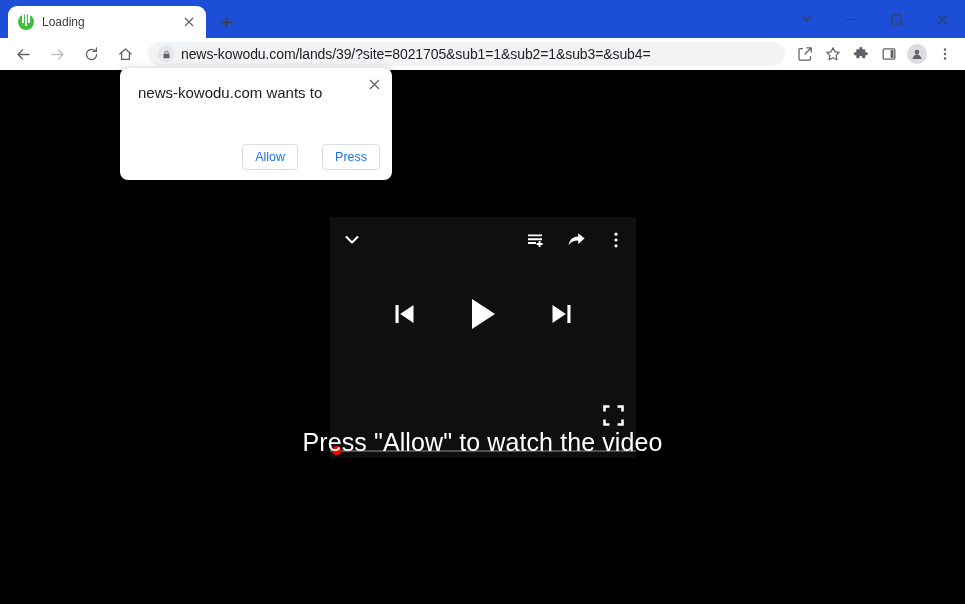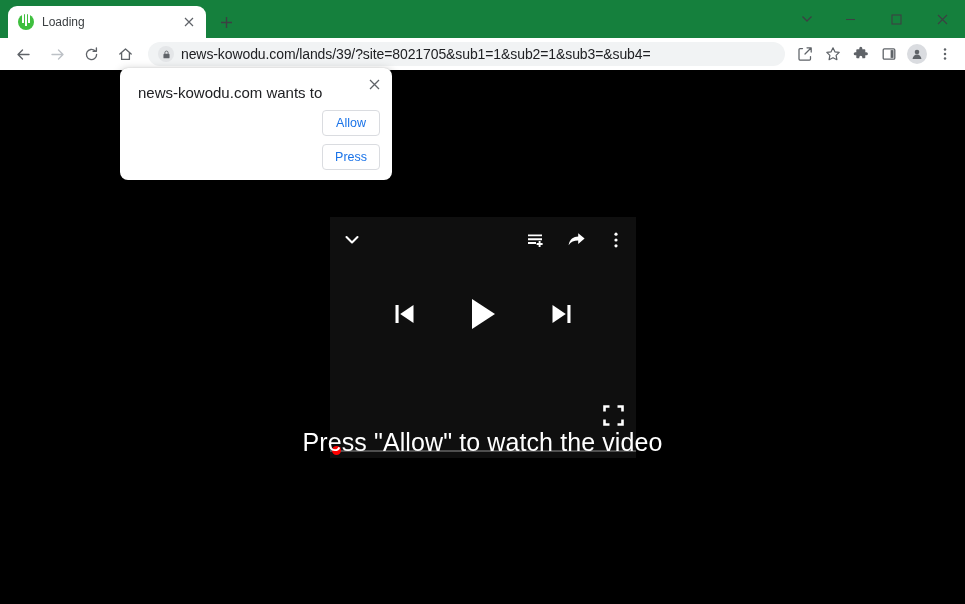--- a/index.html
+++ b/index.html
@@ -8,21 +8,21 @@
   body {
     font-family:"Liberation Sans", sans-serif;
     background:#000;
     -webkit-font-smoothing:antialiased;
   }
 
   
   .window { width:965px; height:604px; position:relative; background:#000; }
 
   .tabstrip {
-    height:38px; background:#15803d; position:relative;
+    height:38px; background:#1d4ed8; position:relative;
     display:flex; align-items:flex-end; padding-left:8px;
   }
   .tab {
     width:198px; height:32px; background:#fff;
     border-radius:9px 9px 0 0; display:flex; align-items:center;
     padding:0 8px 0 10px; position:relative; gap:8px;
   }
   .favicon {
     width:16px; height:16px; border-radius:50%;
     background:#3fbf3f; flex:0 0 16px; position:relative;
@@ -105,21 +105,21 @@
   }
   .perm-title {
     font-size:15px; color:#202124; padding:16px 40px 0 18px;
     line-height:1.2; white-space:nowrap;
   }
   .perm-row {
     display:flex; align-items:center; gap:10px; padding:11px 0 0 18px;
   }
   .perm-row .lbl { font-size:12.5px; color:#3c4043; }
   .perm-actions {
-    position:absolute; right:12px; bottom:10px; display:flex; gap:8px;flex-direction:column;
+    position:absolute; right:12px; bottom:10px; display:flex; gap:24px;
   }
   .perm-btn {
     min-width:52px; height:26px; border:1px solid #dadce0; border-radius:4px;
     background:#fff; color:#1a73e8; font-size:12.5px;
     font-family:"Liberation Sans", sans-serif;
     display:flex; align-items:center; justify-content:center; padding:0 12px;
   }
 
   
   .player {

